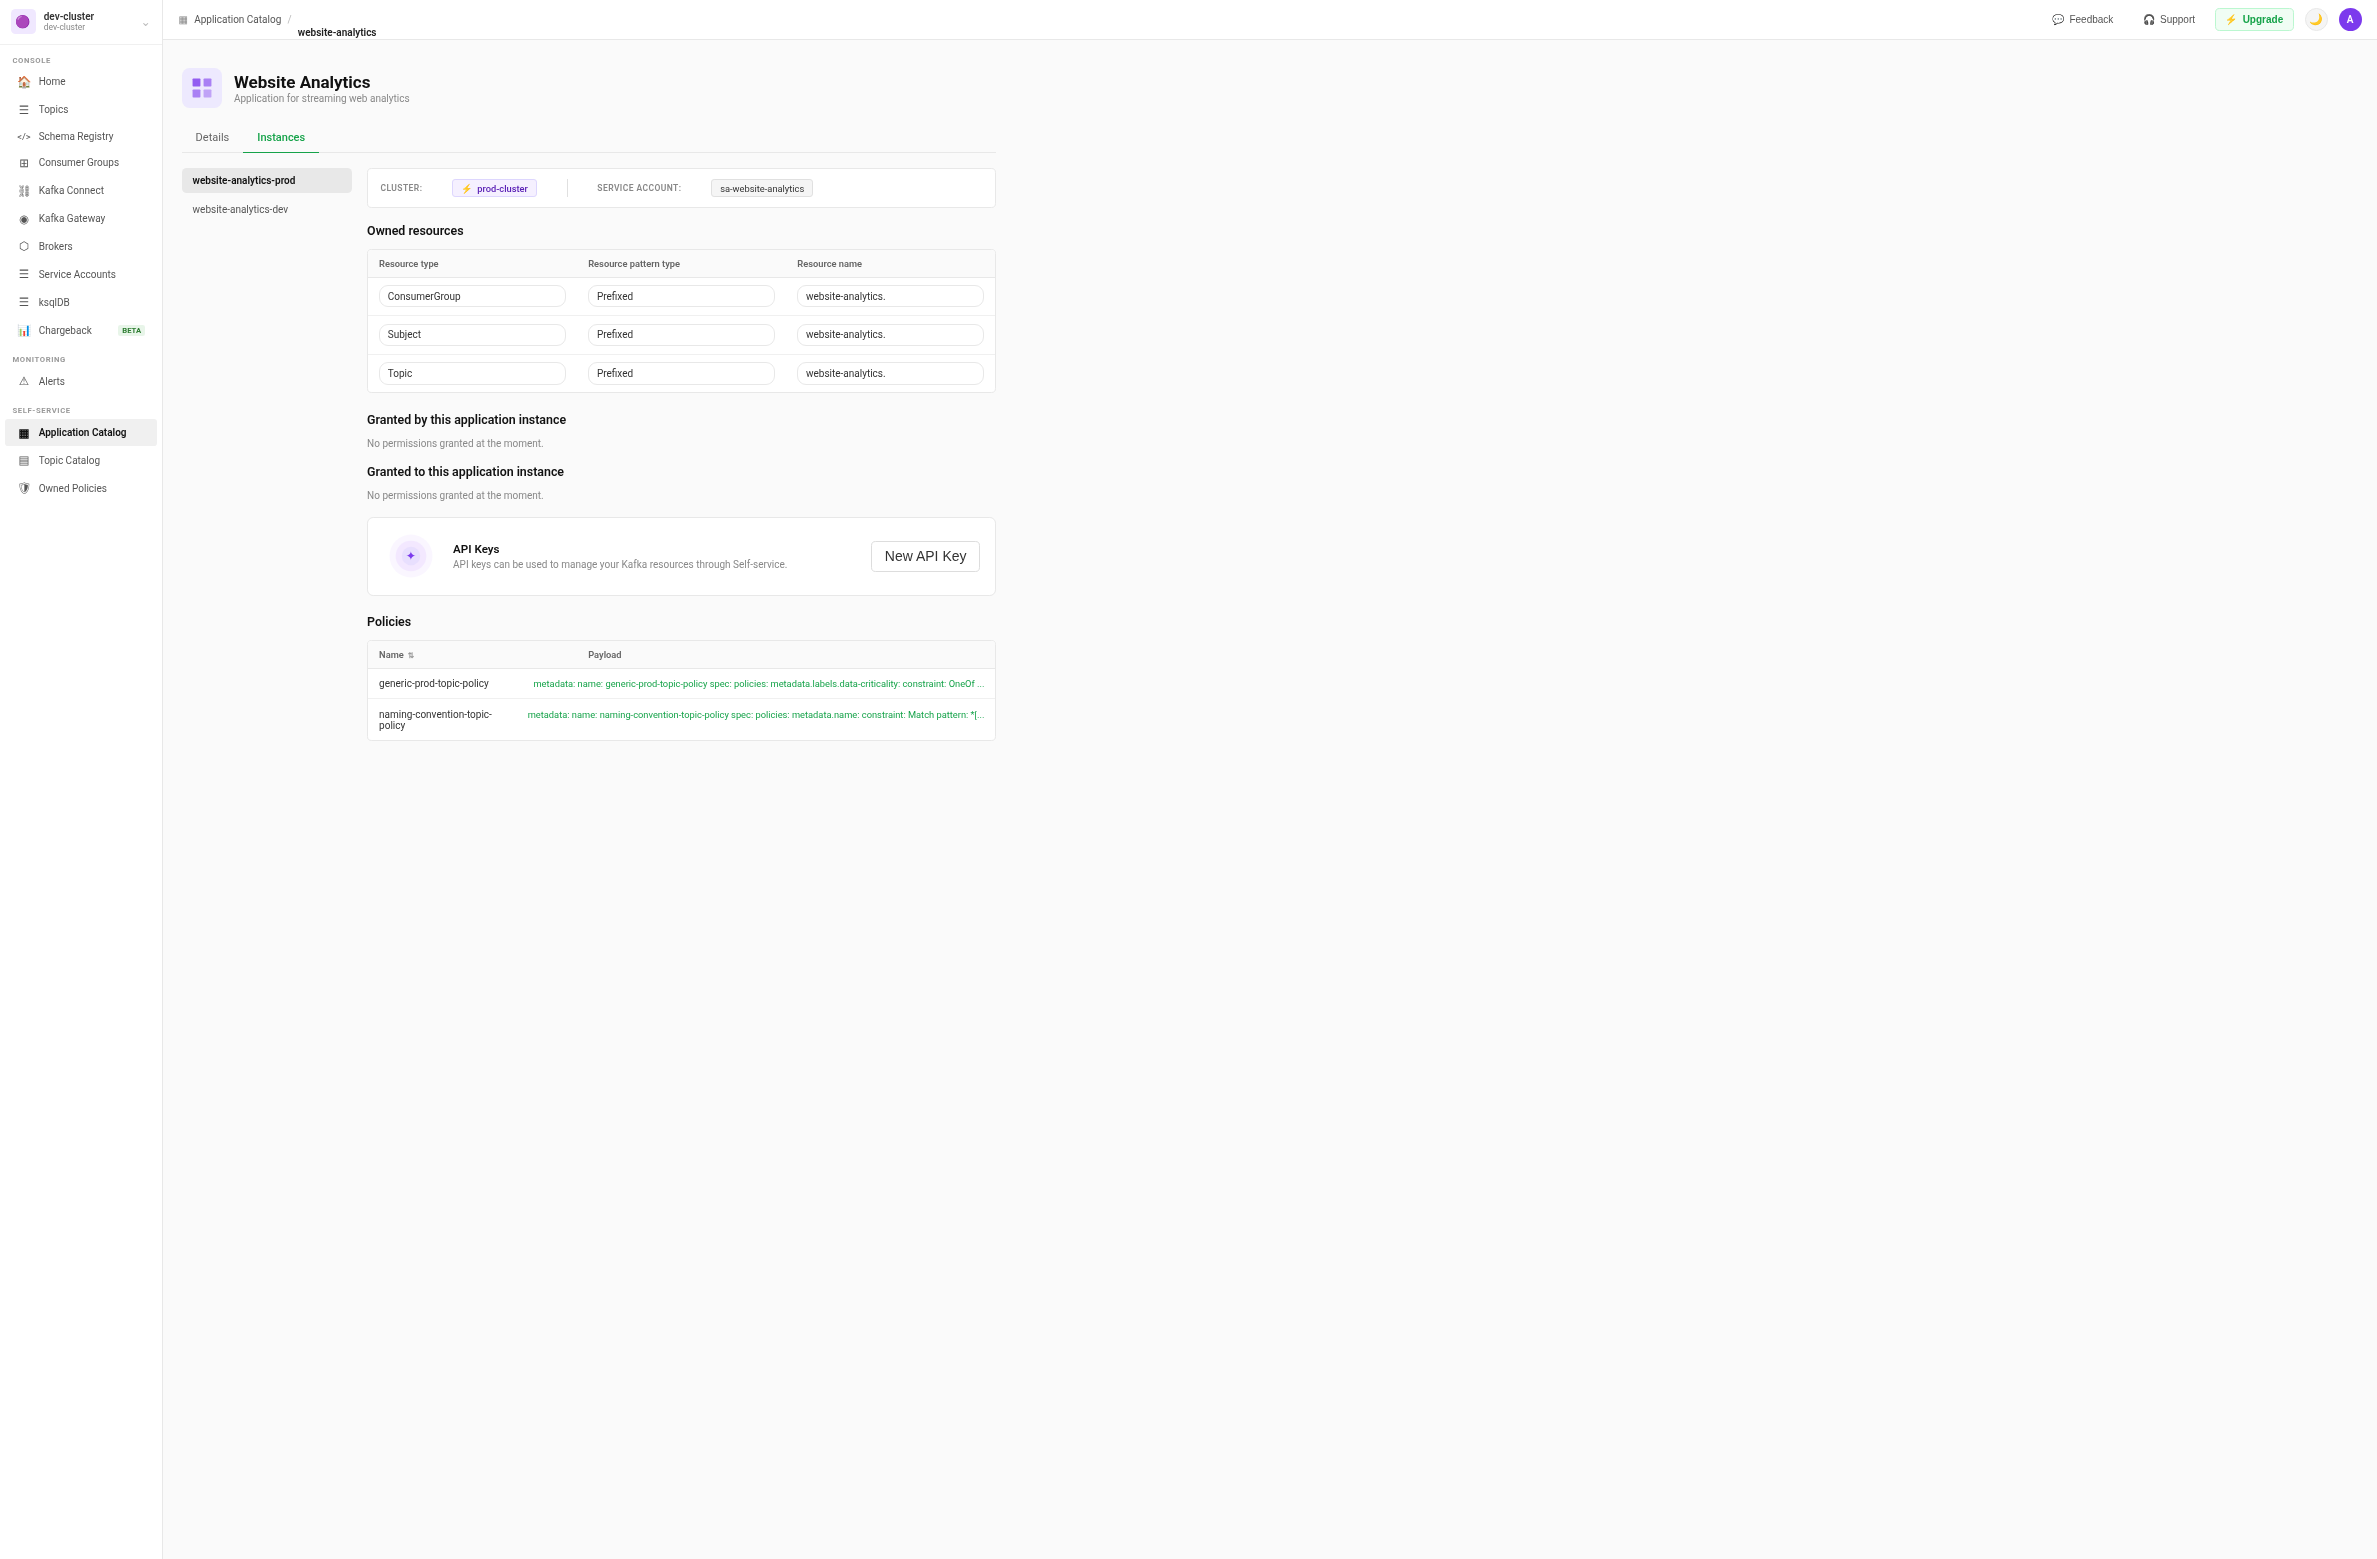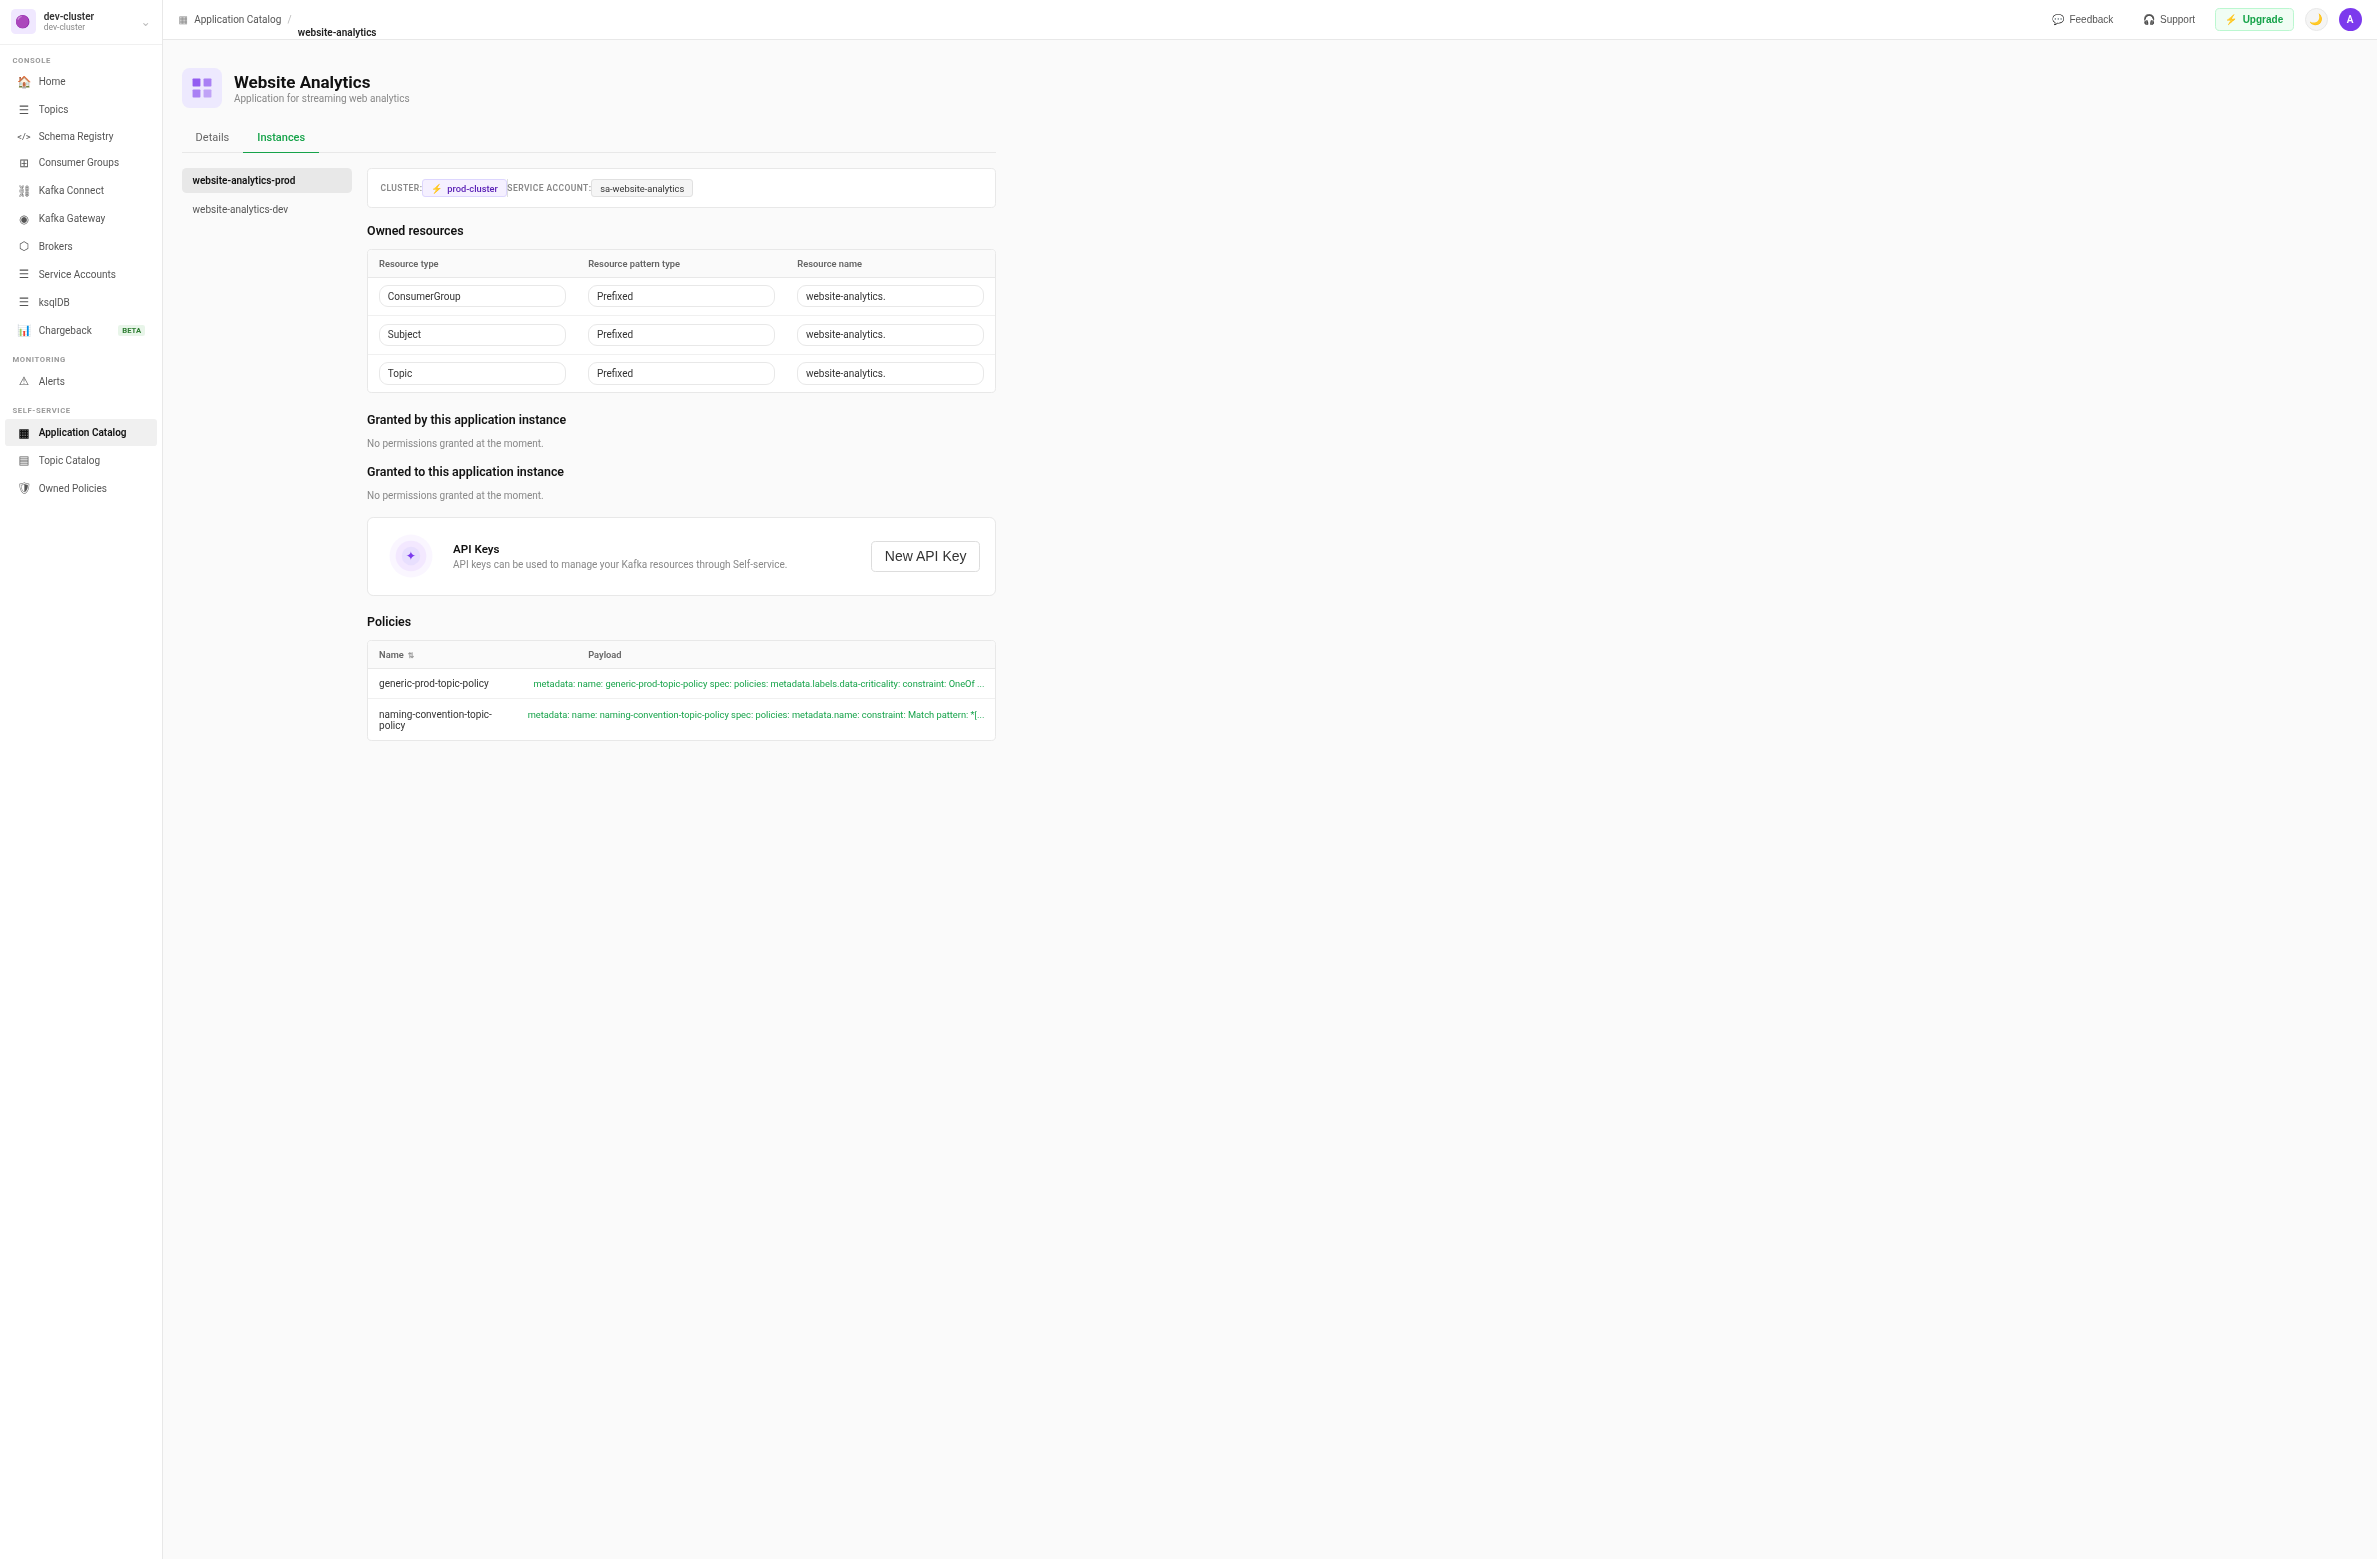--- a/index.html
+++ b/index.html
@@ -50,21 +50,21 @@
     
     .instances-layout { display: flex; gap: 15.5px; }
     .instances-sidebar { width: 170px; min-width: 170px; }
     .instance-item { padding: 7px 11px; border-radius: 4.6px; cursor: pointer; font-size: 10px; margin-bottom: 3.1px; }
     .instance-item.active { background: #e8e8e8; font-weight: 600; color: #111; }
     .instance-item:not(.active) { color: #555; }
 
     .instances-content { flex: 1; }
 
     
-    .cluster-bar { background: #fff; border: 0.8px solid #e8e8e8; border-radius: 4.6px; padding: 9.3px 12.4px; display: flex; align-items: center; gap: 0; margin-bottom: 15.5px; font-size: 9.3px; }
+    .cluster-bar { background: #fff; border: 0.8px solid #e8e8e8; border-radius: 4.6px; padding: 9.3px 12.4px; display: flex; align-items: center; gap: 30px; margin-bottom: 15.5px; font-size: 9.3px; }
     .cluster-bar-label { color: #888; font-weight: 600; letter-spacing: 0.05em; text-transform: uppercase; font-size: 8.5px; }
     .cluster-badge { display: flex; align-items: center; gap: 4.6px; background: #f5f0ff; color: #5b21b6; padding: 2.3px 7.7px; border-radius: 3.1px; font-size: 9.3px; font-weight: 500; border: 0.8px solid #ddd6fe; }
     .sa-badge { background: #f5f5f5; color: #333; padding: 2.3px 7.7px; border-radius: 3.1px; font-size: 9.3px; border: 0.8px solid #e0e0e0; }
     .divider-v { width: 0.8px; height: 18.6px; background: #e0e0e0; }
 
     
     .section-title { font-size: 12.4px; font-weight: 600; color: #111; margin-bottom: 11px; }
 
     
     .resource-table { width: 100%; border: 0.8px solid #e8e8e8; border-radius: 4.6px; overflow: hidden; background: #fff; margin-bottom: 18.6px; }

